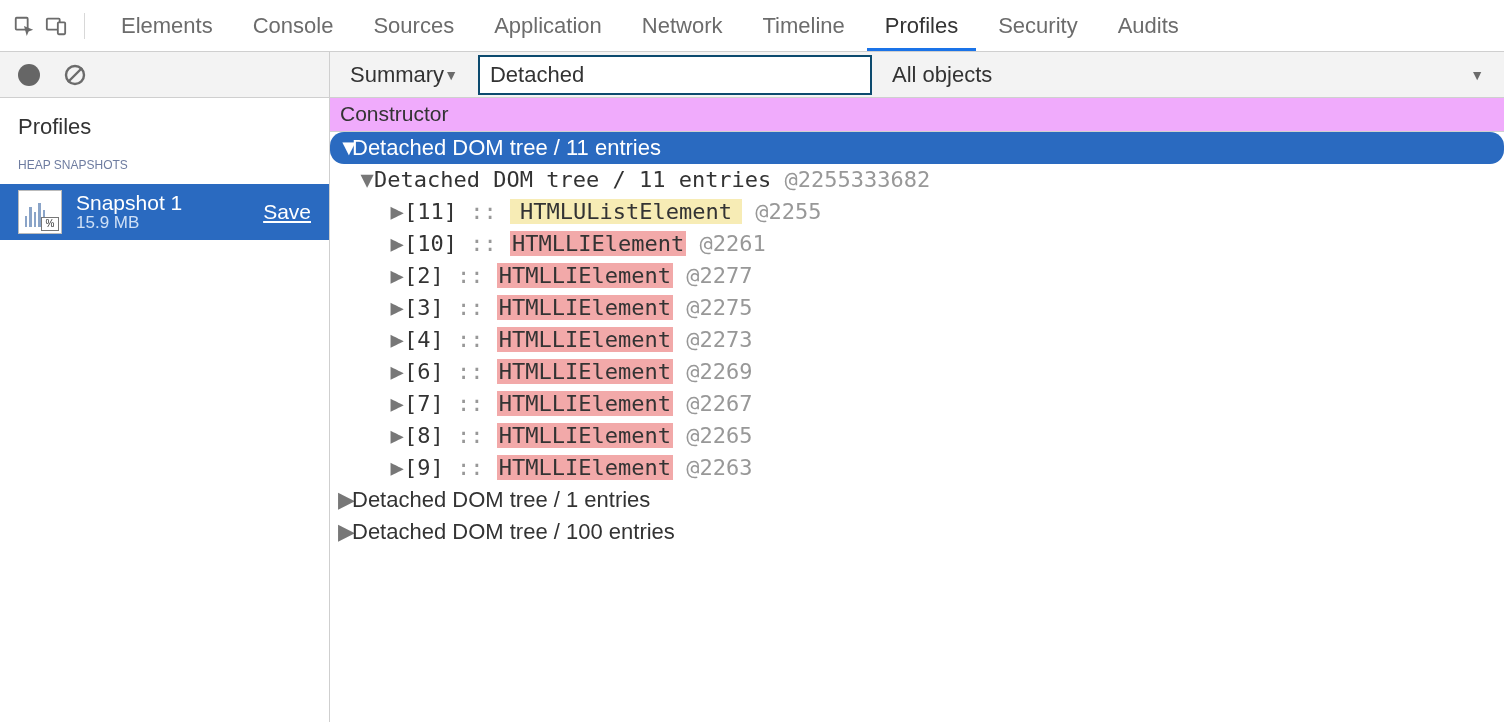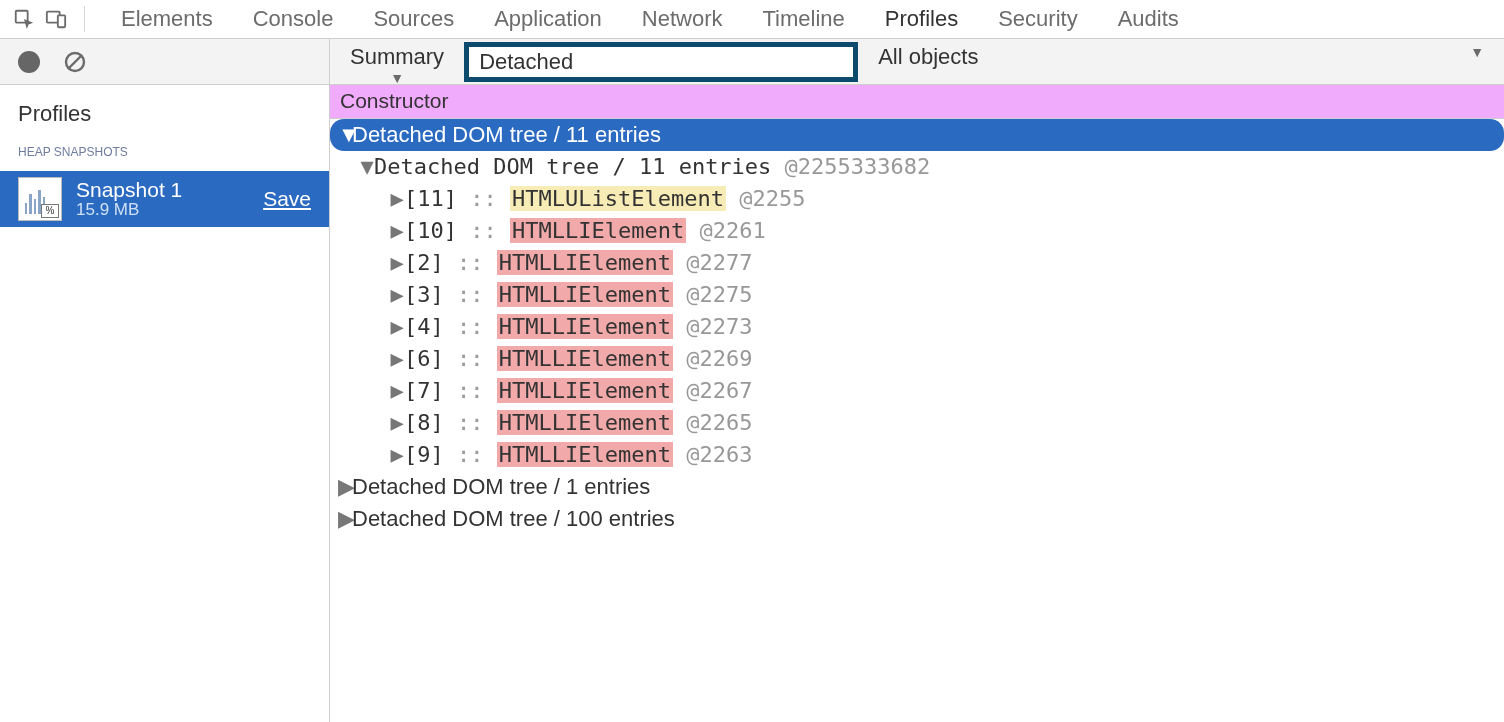--- a/index.html
+++ b/index.html
@@ -9,21 +9,21 @@
     color: #333;
     background: #fff;
     width: 1504px;
     height: 722px;
     overflow: hidden;
   }
   .root { display: flex; flex-direction: column; height: 100%; }
 
   
   .tabbar {
-    height: 39px;
+    height: 52px;
     display: flex;
     align-items: center;
     border-bottom: 1px solid #cfcfcf;
     background: #fff;
     padding: 0 10px;
     gap: 4px;
   }
   .tb-icon {
     width: 28px; height: 28px;
     display: inline-flex; align-items: center; justify-content: center;
@@ -67,26 +67,25 @@
     flex: 1;
     display: flex; align-items: center;
     padding: 0 14px;
     gap: 14px;
   }
   .dropdown {
     display: flex; align-items: center; 
     font-size: 22px; color: #333;
     height: 36px;
     padding: 0 6px;
-    flex-direction: column;
   }
   .dropdown .dd-arrow { color: #6b6b6b; font-size: 14px; }
   .searchbox {
     height: 40px;
-    border: 5px solid #0c4a6e;
+    border: 2px solid #0c4a6e;
     background: #fff;
     font-size: 22px;
     padding: 0 10px;
     width: 394px;
     color: #333;
     outline: none;
   }
   .subbar-right .dropdown.last { margin-left: auto; margin-right: 0; }
   .subbar-right .dropdown.last .dd-arrow { margin-left: 260px; }
 
@@ -151,21 +150,21 @@
     white-space: nowrap;
     font-family: inherit;
     border-radius: 14px;
   }
   .row.selected { background:#2a6ac0; color:#fff; }
   .row .tri { display:inline-block; width:14px; text-align:center; }
   .row.mono { font-family: Menlo, Consolas, monospace; }
   .row .indent1 { display:inline-block; width:22px; }
   .row .indent2 { display:inline-block; width:52px; }
   .idgrey { color:#989898; }
-  .hl-yellow { background:#f7ecb5; padding:0 2px; }
+  .hl-yellow { background:#f7ecb5; padding:0 10px; }
   .hl-red { background:#f2a9a9; padding:0 2px; }
 </style>
 </head>
 <body>
 
 <div class="root">
 
   <div class="tabbar">
     <span class="tb-icon">
       <svg width="22" height="22" viewBox="0 0 24 24" fill="none" stroke="#6b6b6b" stroke-width="2">

